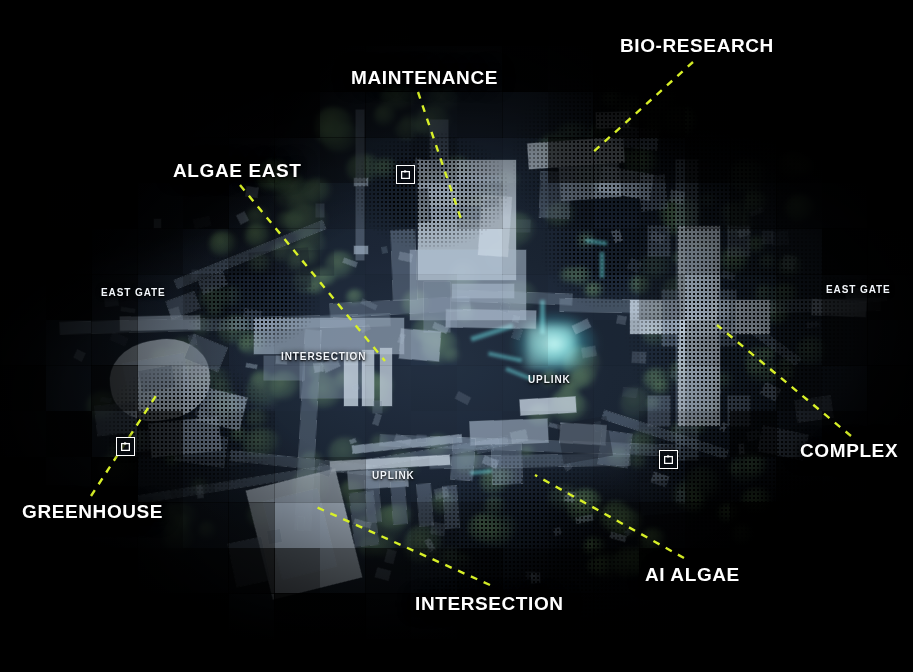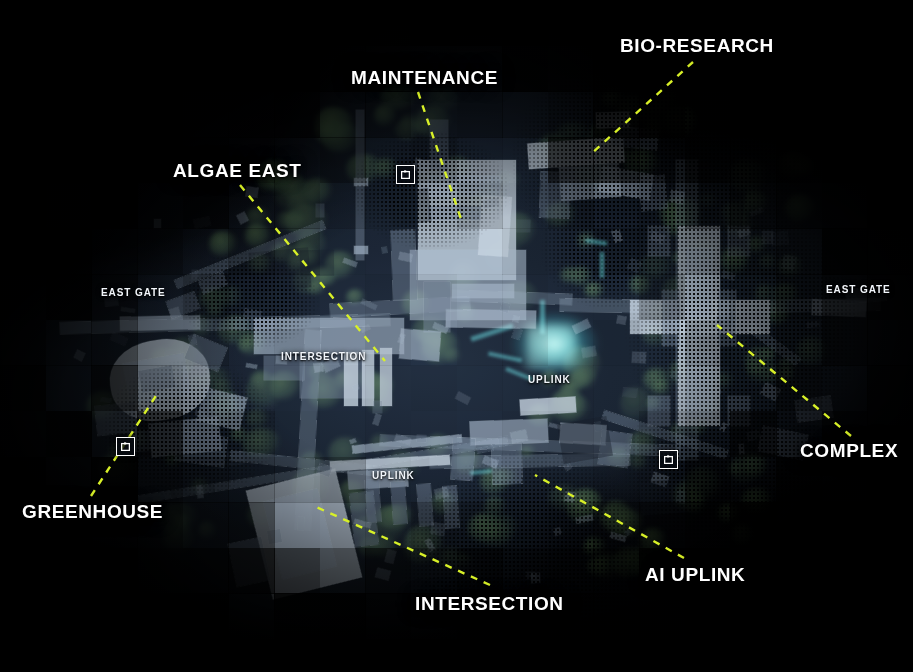--- a/index.html
+++ b/index.html
@@ -892,21 +892,21 @@
       <line x1="684" y1="558" x2="535" y2="475"></line>
       <line x1="851" y1="436" x2="717" y2="325"></line>
     </svg>
 
   <div id="callout-layer">
       <div class="callout" style="left: 620px; top: 36px;">BIO-RESEARCH</div>
       <div class="callout" style="left: 351px; top: 68px;">MAINTENANCE</div>
       <div class="callout" style="left: 173px; top: 161px;">ALGAE EAST</div>
       <div class="callout" style="left: 22px; top: 502px;">GREENHOUSE</div>
       <div class="callout" style="left: 415px; top: 594px;">INTERSECTION</div>
-      <div class="callout" style="left: 645px; top: 565px;">AI UPLINK</div>
+      <div class="callout" style="left: 645px; top: 565px;">AI ALGAE</div>
       <div class="callout" style="left: 800px; top: 441px;">COMPLEX</div>
     </div>
   <div id="minor-layer">
       <div class="minor" style="left: 101px; top: 288px;">EAST GATE</div>
       <div class="minor" style="left: 826px; top: 285px;">EAST GATE</div>
       <div class="minor" style="left: 281px; top: 352px;">INTERSECTION</div>
       <div class="minor" style="left: 372px; top: 471px;">UPLINK</div>
       <div class="minor" style="left: 528px; top: 375px;">UPLINK</div>
     </div>
   <div id="marker-layer">

